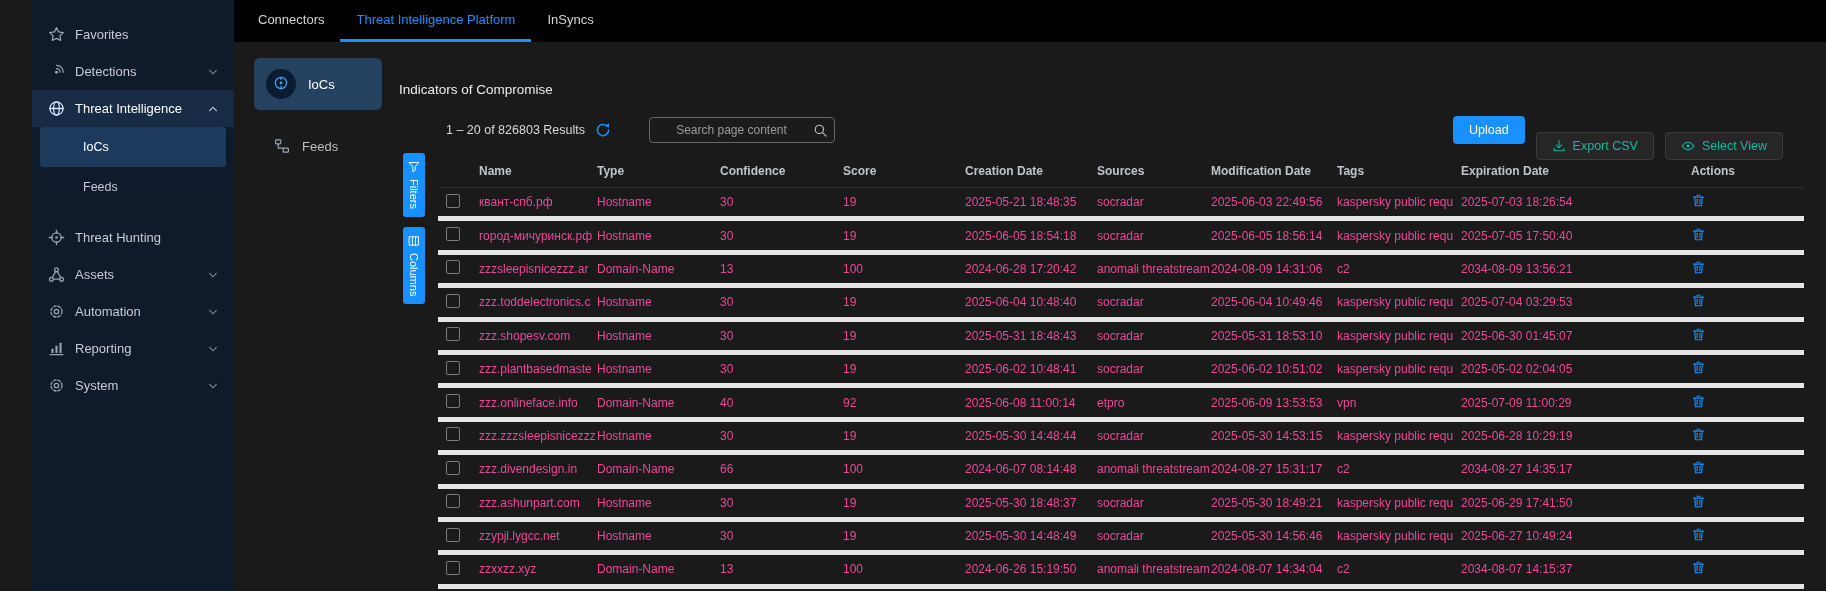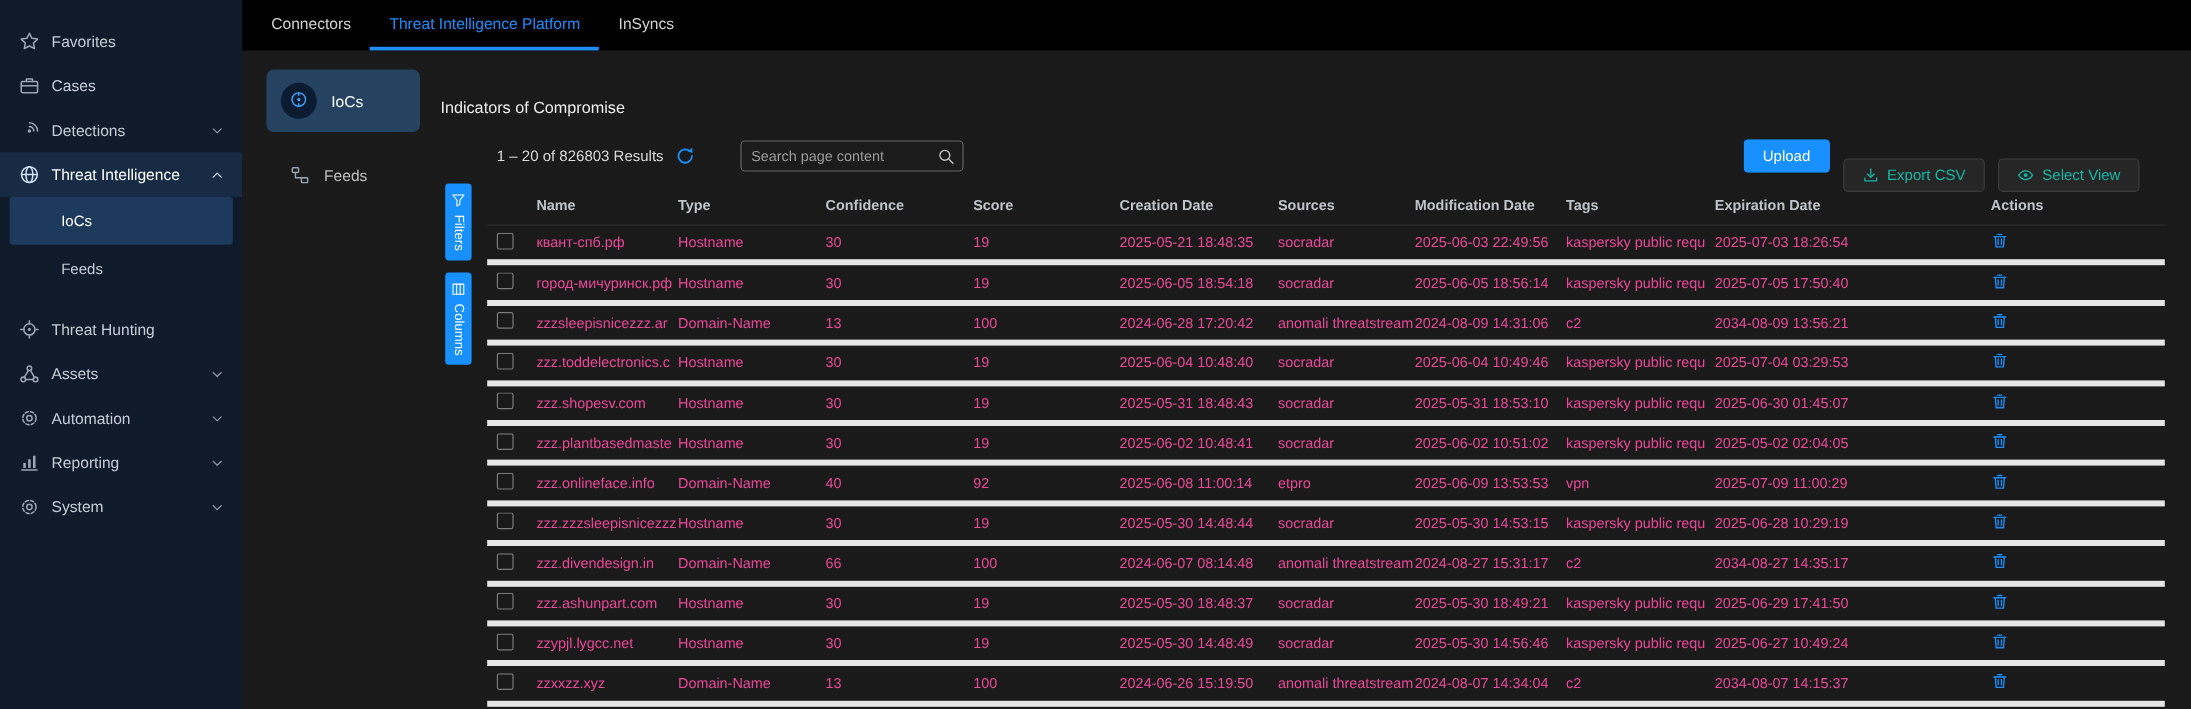--- a/index.html
+++ b/index.html
@@ -1,21 +1,21 @@
 <!DOCTYPE html>
 <html><head>
 <meta charset="utf-8">
 <style>
   * { margin:0; padding:0; box-sizing:border-box; }
   html,body { width:1826px; height:591px; overflow:hidden; background:#1a1a1a;
     font-family:"Liberation Sans","DejaVu Sans",sans-serif; color:#d9d9d9; }
   .app { display:flex; width:1826px; height:591px; }
 
   
-  .sidebar { width:202px; flex-shrink:0; background:#0f1a2a; padding-top:16px; }
+  .sidebar { width:202px; flex-shrink:0; background:#0f1a2a; padding-top:16px;margin-left:32px; }
   .side-item { height:37px; display:flex; align-items:center; gap:10px;
     padding:0 14px 0 16px; font-size:13px; color:#c6ccd5; cursor:pointer; }
   .side-item .icon { width:17px; height:17px; color:#9aa5b4; flex-shrink:0; display:flex; }
   .side-item .icon svg { width:17px; height:17px; }
   .side-item .chev { margin-left:auto; width:14px; height:14px; color:#8a93a0; display:flex; }
   .side-item .chev svg { width:14px; height:14px; }
   .side-item.active-section { background:#172c44; color:#ffffff; }
   .side-item.active-section .icon, .side-item.active-section .chev { color:#cfe3f8; }
   .side-item.sub { height:40px; padding-left:43px; font-size:12.5px; margin:0 8px; border-radius:3px; }
   .side-item.sub.selected { background:#1d3a5c; color:#ffffff; }
@@ -45,21 +45,21 @@
   
   .page-title { position:absolute; left:165px; top:40px; font-size:13.5px; color:#ececec; }
   .toolbar { position:absolute; left:212px; top:74px; right:43px; height:28px;
     display:flex; align-items:center; }
   .results { font-size:12.5px; color:#d9d9d9; white-space:nowrap; }
   .refresh { width:16px; height:16px; color:#1890ff; margin-left:10px; cursor:pointer; display:flex; }
   .refresh svg { width:16px; height:16px; }
   .search-box { margin-left:38px; width:186px; height:26px; border:1px solid #666;
     border-radius:4px; display:flex; align-items:center; background:#1b1b1b; }
   .search-box input { flex:1; min-width:0; background:transparent; border:none; outline:none;
-    color:#ddd; font-size:12px; padding:0 8px; font-family:inherit; }
+    color:#ddd; font-size:12px; padding:0 8px; font-family:inherit;text-align:center; }
   .search-box input::placeholder { color:#9b9b9b; }
   .search-ic { width:15px; height:15px; color:#c3c3c3; margin-right:6px; cursor:pointer; display:flex; }
   .search-ic svg { width:15px; height:15px; }
   .flex-spacer { flex:1; }
   .btn { height:28px; border-radius:4px; font-size:12.5px; display:inline-flex; align-items:center;
     gap:7px; padding:0 15px; cursor:pointer; border:1px solid transparent; font-family:inherit; }
   .btn.primary { background:#1890ff; color:#fff; }
   .btn.ghost { background:#262626; color:#14b8a6; border-color:#3c3c3c; margin-left:11px;margin-top:32px; }
   .btn .bic { width:14px; height:14px; display:flex; }
   .btn .bic svg { width:14px; height:14px; }
@@ -92,30 +92,20 @@
 
 <div class="app">
   <aside class="sidebar">
       <div class="side-item">
         <span class="icon">
           <svg viewBox="0 0 16 16" fill="none" stroke="currentColor" stroke-width="1.2" stroke-linecap="round" stroke-linejoin="round">
             <path d="M8 1.6l2 4 4.4.6-3.2 3.1.8 4.3L8 11.6 4 13.6l.8-4.3L1.6 6.2 6 5.6z"></path>
           </svg>
         </span>
         <span>Favorites</span>
-      </div>
-      <div class="side-item">
-        <span class="icon">
-          <svg viewBox="0 0 16 16" fill="none" stroke="currentColor" stroke-width="1.2" stroke-linecap="round" stroke-linejoin="round">
-            <rect x="1.6" y="4.6" width="12.8" height="8.8" rx="1"></rect>
-            <path d="M5.6 4.6V2.6h4.8v2"></path>
-            <line x1="1.6" y1="8" x2="14.4" y2="8"></line>
-          </svg>
-        </span>
-        <span>Cases</span>
       </div>
       <div class="side-item">
         <span class="icon">
           <svg viewBox="0 0 16 16" fill="none" stroke="currentColor" stroke-width="1.2" stroke-linecap="round" stroke-linejoin="round">
             <circle cx="8" cy="8.6" r="1.4" fill="currentColor" stroke="none"></circle>
             <path d="M8 5.2a3.4 3.4 0 0 1 3.4 3.4"></path>
             <path d="M8 2.2a6.4 6.4 0 0 1 6.4 6.4"></path>
           </svg>
         </span>
         <span>Detections</span>

